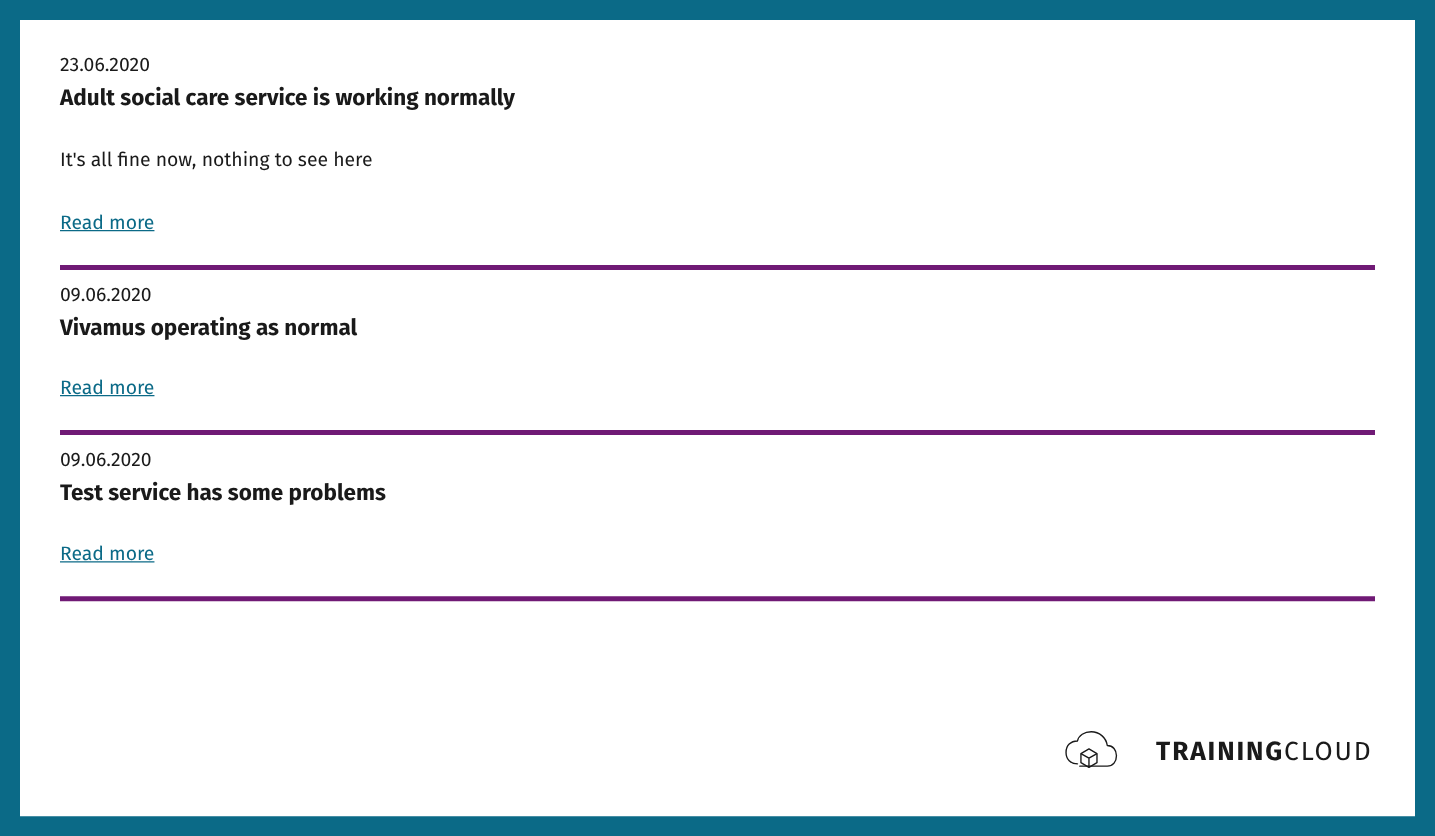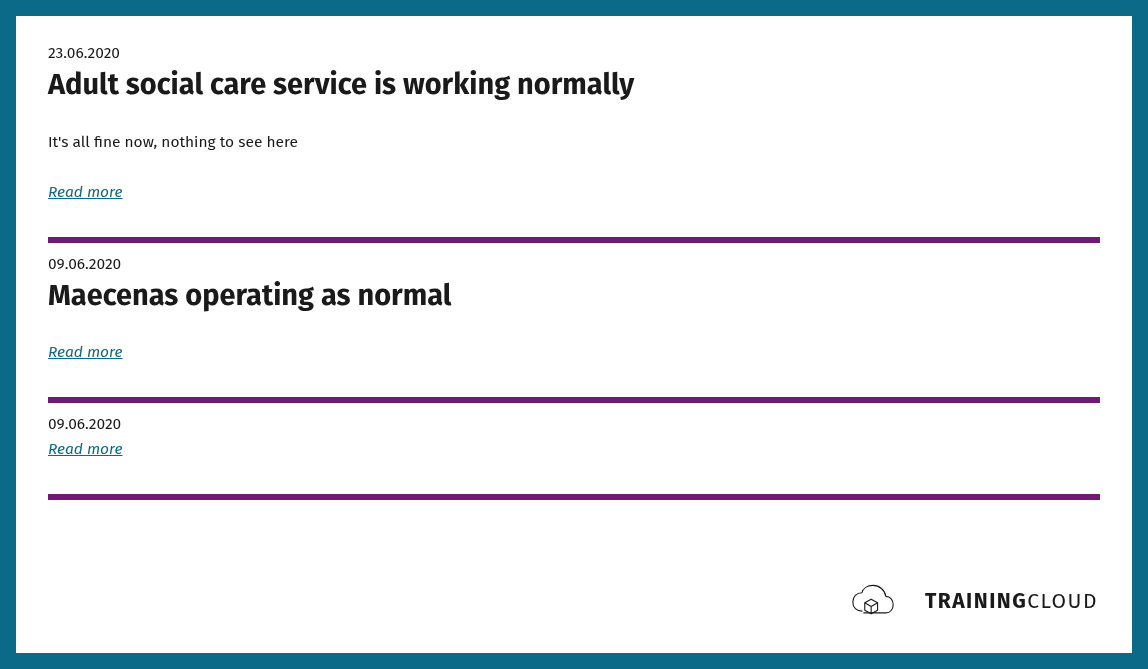--- a/index.html
+++ b/index.html
@@ -16,53 +16,52 @@
       overflow: hidden;
     }
     .card {
       background: #ffffff;
       padding: 16px 32px 32px 32px;
       height: 100%;
       position: relative;
     }
     .post {
       padding-top: 12px;
-      padding-bottom: 36px;
-      border-bottom: 6px solid #701a75;
+      padding-bottom: 24px;
+      border-bottom: 4px solid #701a75;
     }
     .post:last-of-type {
       border-bottom: none;
       padding-bottom: 0;
     }
     .post-date {
       color: #1a1a1a;
       font-size: 15.5px;
       margin-bottom: 6px;
     }
     .post-title {
       color: #1a1a1a;
-      font-size: 29px;
+      font-size: 18px;
       font-weight: 700;
       margin-bottom: 28px;
       line-height: 1.2;
     }
     .post-desc {
       color: #1a1a1a;
       font-size: 15.5px;
       line-height: 1.5;
       margin-bottom: 28px;
       margin-top: 24px;
     }
     .read-more {
       color: #0b6a87;
       font-size: 15.5px;
       text-decoration: underline;
       cursor: pointer;
       display: inline-block;
-      font-style: italic;
     }
     .brand {
       position: absolute;
       bottom: 34px;
       right: 34px;
       display: flex;
       align-items: center;
       gap: 30px;
     }
     .brand-text {
@@ -86,26 +85,27 @@
 
   <div class="post">
     <div class="post-date">23.06.2020</div>
     <h2 class="post-title">Adult social care service is working normally</h2>
     <p class="post-desc">It's all fine now, nothing to see here</p>
     <a class="read-more">Read more</a>
   </div>
 
   <div class="post">
     <div class="post-date">09.06.2020</div>
-    <h2 class="post-title">Maecenas operating as normal</h2>
+    <h2 class="post-title">Vivamus operating as normal</h2>
     <a class="read-more">Read more</a>
   </div>
 
   <div class="post">
     <div class="post-date">09.06.2020</div>
+    <h2 class="post-title">Test service has some problems</h2>
     <a class="read-more">Read more</a>
   </div>
 
   <div class="brand">
     <svg class="cloud-icon" viewBox="0 0 48 38" fill="none" stroke="#1a1a1a" stroke-width="1.2">
       <path d="M 12 30 C 6 30 2 26 2 20 C 2 14 6 10 12 10 C 13 5 18 2 24 2 C 31 2 37 7 38 14 C 43 14 46 18 46 23 C 46 28 43 32 38 32 L 14 32" stroke-linecap="round" stroke-linejoin="round"></path>
       <path d="M 22 17 L 29 21 L 29 29 L 22 33 L 15 29 L 15 21 Z" stroke-linejoin="round"></path>
       <path d="M 15 21 L 22 25 L 29 21 M 22 25 L 22 33" stroke-linejoin="round"></path>
     </svg>
     <div class="brand-text">

